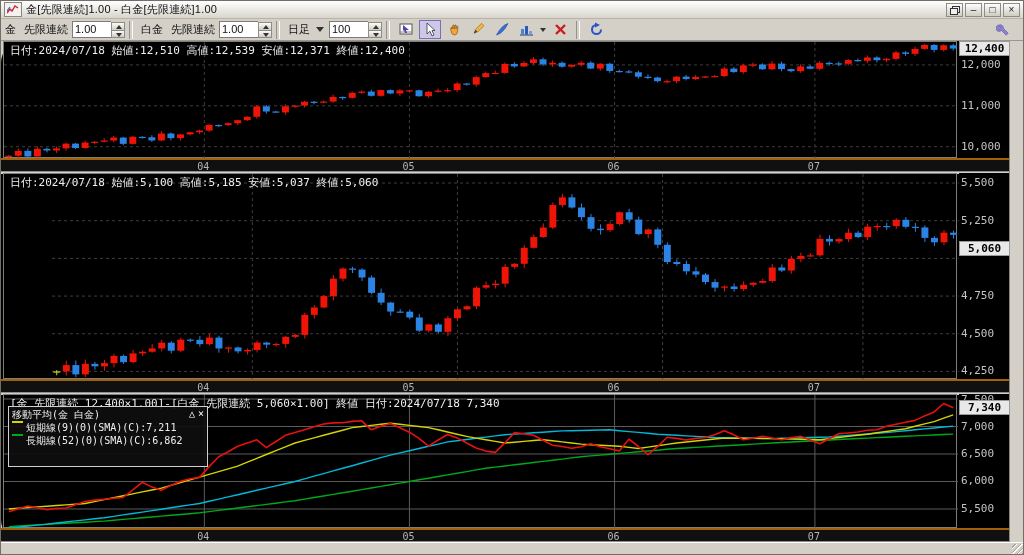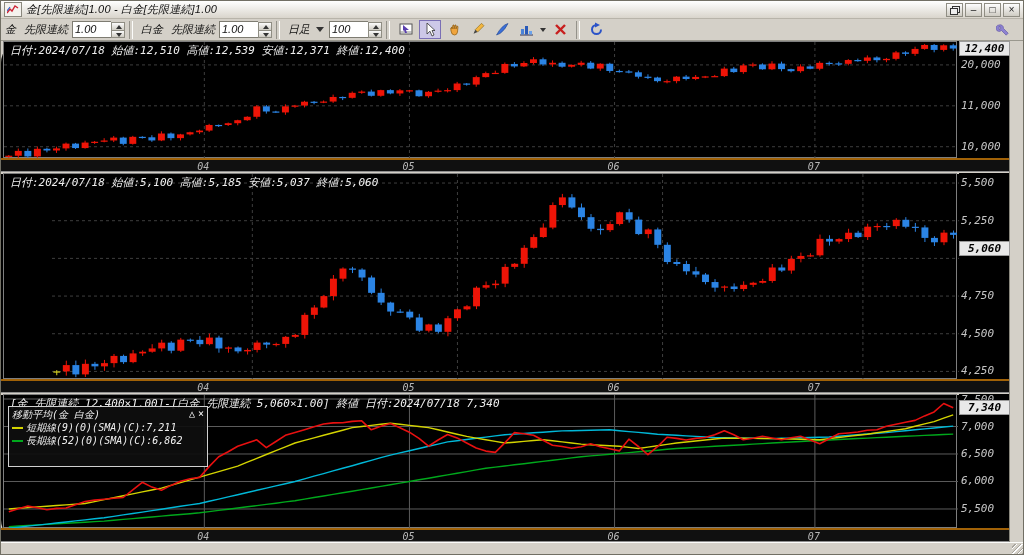--- a/index.html
+++ b/index.html
@@ -1,18 +1,18 @@
 <!DOCTYPE html>
 <html><head>
 <meta charset="utf-8">
 <style>
   html,body{margin:0;padding:0;background:#9a9a9a;}
   #app{position:relative;width:1024px;height:555px;background:#d4d0c8;
        font-family:"Liberation Sans",sans-serif;overflow:hidden;
-       border:1px solid #716f64;box-sizing:border-box;font-style:italic;}
+       border:1px solid #716f64;box-sizing:border-box;}
   
   .titlebar{position:absolute;left:0;top:0;width:100%;height:18px;
     background:linear-gradient(#ffffff,#d9d5cc);display:flex;align-items:center;
     border-bottom:1px solid #b8b4aa;box-sizing:border-box;}
   .titlebar .appicon{width:16px;height:13px;margin:0 4px 0 3px;background:#f4f2ee;
     border:1px solid #8a887e;display:flex;align-items:center;justify-content:center;}
   .titlebar .title{font-size:11px;color:#111;letter-spacing:.2px;}
   .winbtns{position:absolute;right:3px;top:2px;display:flex;gap:2px;}
   .winbtn{width:17px;height:14px;background:linear-gradient(#fdfdfd,#cfccc3);
     border:1px solid #8f8d83;font-size:10px;line-height:12px;text-align:center;
@@ -63,21 +63,21 @@
     line-height:13px;text-align:center;z-index:6;}
   .strip{position:absolute;left:0;width:1008px;background:#101010;border-top:2px solid #a16207;
     border-bottom:1px solid #8e8e8e;box-sizing:border-box;}
   .strip .mlabel{position:absolute;top:1px;font-family:"DejaVu Sans Mono",monospace;
     font-size:10px;color:#b6b6b6;transform:translateX(-50%);}
   .splitter{position:absolute;left:0;width:1024px;height:2px;background:#d4d0c8;}
   
   .legend{position:absolute;left:4px;top:11px;z-index:7;width:200px;background:rgba(14,14,14,.92);
     border:1px solid #d0d0d0;font-family:"DejaVu Sans Mono",monospace;font-size:10px;color:#efefef;
     padding:1px 3px 19px 3px;box-sizing:border-box;}
-  .legend .lrow{display:flex;align-items:center;height:13px;white-space:nowrap;}
+  .legend .lrow{display:flex;align-items:flex-start;height:13px;white-space:nowrap;}
   .legend .ltitle{display:flex;justify-content:space-between;height:13px;}
   .legend .lbtns span{margin-left:3px;font-size:10px;color:#fff;}
   .legend .swatch{display:inline-block;width:11px;height:2px;margin-right:3px;flex:0 0 auto;}
   
   .statusbar{position:absolute;left:0;top:541px;width:1024px;height:14px;background:#d4d0c8;
     border-top:1px solid #fcfcfa;}
   .grip{position:absolute;right:1px;bottom:1px;width:12px;height:12px;
     background:repeating-linear-gradient(135deg,transparent 0 2px,#a8a49c 2px 3px,#fff 3px 4px);}
 </style>
 </head>
@@ -402,21 +402,21 @@
           <line x1="920.6099999999999" y1="1.9634351534193313" x2="920.6099999999999" y2="7.72058583211111" stroke="#ee1407" stroke-width="1"></line>
           <rect x="917.1399999999999" y="2.9769421732265817" width="6.9399999999999995" height="3.939653404288558" fill="#ee1407"></rect>
           <line x1="930.1499999999999" y1="1.9976075787751886" x2="930.1499999999999" y2="10.307914892225" stroke="#2b84e4" stroke-width="1"></line>
           <rect x="926.6799999999998" y="2.9769421732265817" width="6.9399999999999995" height="4.929667490508986" fill="#2b84e4"></rect>
           <line x1="939.6899999999999" y1="2.3053978877861483" x2="939.6899999999999" y2="9.478909728032788" stroke="#ee1407" stroke-width="1"></line>
           <rect x="936.2199999999999" y="3.300926790219728" width="6.9399999999999995" height="4.605682873515839" fill="#ee1407"></rect>
           <line x1="949.2299999999999" y1="1.7494265447620487" x2="949.2299999999999" y2="8.620107168449547" stroke="#2b84e4" stroke-width="1"></line>
           <rect x="945.7599999999999" y="3.300926790219728" width="6.9399999999999995" height="3.244527755234818" fill="#2b84e4"></rect>
         </svg><div class="infoline">日付:2024/07/18 始値:12,510 高値:12,539 安値:12,371 終値:12,400</div></div>
       <div class="axiscol" style="top: 0px; height: 131px;">
-        <div class="axlabel" style="top: 16.9091px;">20,000</div>
+        <div class="axlabel" style="top: 16.9091px;">12,000</div>
         <div class="axlabel" style="top: 57.8182px;">11,000</div>
         <div class="axlabel" style="top: 98.7273px;">10,000</div>
         <div class="pricebox" style="top: -0.454545px;">12,400</div>
       </div>
       <div class="strip" style="top: 117px; height: 14px;">
         <span class="mlabel" style="left: 202.34px;">04</span>
         <span class="mlabel" style="left: 407.45px;">05</span>
         <span class="mlabel" style="left: 612.56px;">06</span>
         <span class="mlabel" style="left: 812.9px;">07</span>
       </div>

